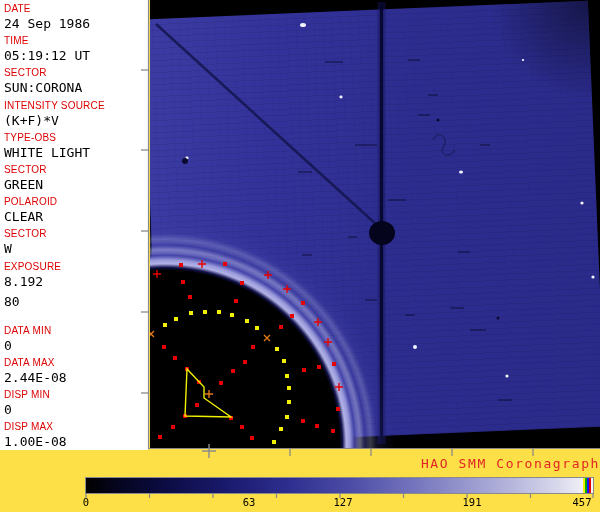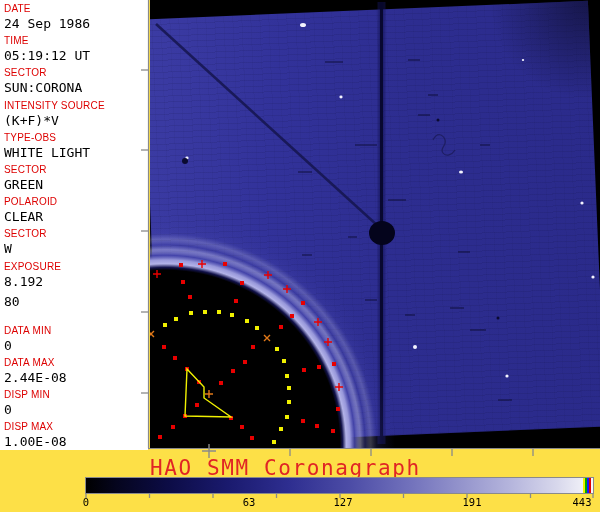--- a/index.html
+++ b/index.html
@@ -22,22 +22,22 @@
   #photo .streaks{position:absolute;inset:0;
          background:
            repeating-linear-gradient(0deg, rgba(10,10,45,.10) 0 1px, rgba(0,0,0,0) 1px 6px),
            repeating-linear-gradient(90deg, rgba(20,20,70,.06) 0 1px, rgba(0,0,0,0) 1px 9px);}
   #overlay{position:absolute;left:0;top:0;}
 
   
   #frame-svg{position:absolute;left:0;top:0;pointer-events:none;}
 
   
-  #caption{position:absolute;left:150px;top:456px;width:450px;text-align:left;
-           font-family:"DejaVu Sans Mono",monospace;font-size:21px;letter-spacing:1.6px;
+  #caption{position:absolute;left:150px;top:456px;width:450px;text-align:right;
+           font-family:"DejaVu Sans Mono",monospace;font-size:13px;letter-spacing:1.6px;
            color:#e02525;font-weight:normal;}
 
   
   #colorbar{position:absolute;left:85px;top:477px;width:507px;height:15px;
             border:1px solid #8a8a8a;box-sizing:content-box;
             background:linear-gradient(to right,#000000 0%,#05051e 6%,#0c0c45 16%,#1a1a6e 28%,
                        #2e2e90 40%,#4c4ca6 52%,#7272bc 64%,#9494cc 74%,#b6b6dd 84%,#d8d8ec 93%,#f8f8fb 100%);}
   .cb-stripe{position:absolute;top:0;height:15px;}
   .cb-label{position:absolute;top:496px;transform:translateX(-50%);
             font-family:"DejaVu Sans Mono",monospace;font-size:10.5px;color:#000;}
@@ -270,15 +270,15 @@
   <div id="colorbar">
     <div class="cb-stripe" style="left: 497px; width: 2px; background: rgb(240, 240, 0);"></div>
     <div class="cb-stripe" style="left: 499px; width: 2px; background: rgb(0, 168, 0);"></div>
     <div class="cb-stripe" style="left: 501px; width: 2.2px; background: rgb(24, 24, 255);"></div>
     <div class="cb-stripe" style="left: 503.2px; width: 2.3px; background: rgb(224, 0, 0);"></div>
   </div>
   <div class="cb-label" style="left: 86px;">0</div>
   <div class="cb-label" style="left: 205px; margin-left: 44px;">63</div>
   <div class="cb-label" style="left: 343px;">127</div>
   <div class="cb-label" style="left: 472px;">191</div>
-  <div class="cb-label" style="left: 582px;">443</div>
+  <div class="cb-label" style="left: 582px;">457</div>
 
 </div>
 
 </body></html>

